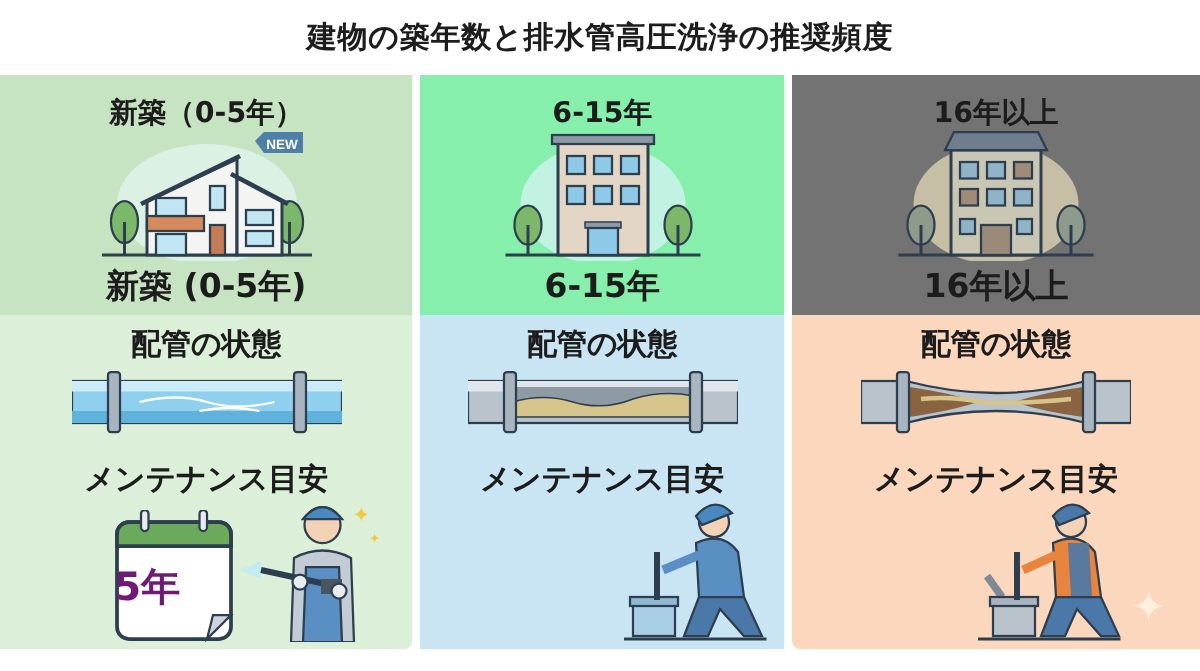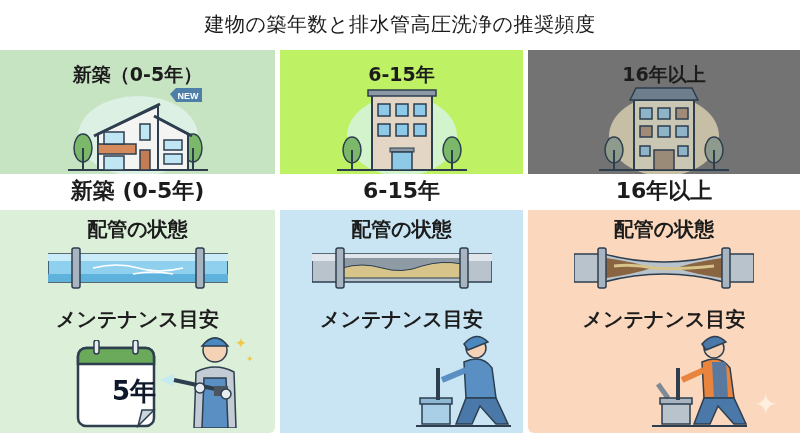--- a/index.html
+++ b/index.html
@@ -1,51 +1,51 @@
 <!DOCTYPE html>
 <html><head>
 <meta charset="utf-8">
 <style>
   * { box-sizing: border-box; margin: 0; padding: 0; }
   html, body { width: 800px; height: 447px; background: #ffffff; overflow: hidden; }
   body { position: relative; font-family: "DejaVu Sans", "Liberation Sans", sans-serif; color: #1c1c1c; }
   .title {
     position: absolute; left: 0; top: 0; width: 800px; height: 48px;
     display: flex; align-items: center; justify-content: center;
-    font-size: 20px; font-weight: normal; letter-spacing: 0.5px;
+    font-size: 20px; font-weight: bold; letter-spacing: 0.5px;
   }
   .panel { position: absolute; top: 50px; height: 383px; overflow: hidden; }
-  .panel .top { position: absolute; left: 0; top: 0; width: 100%; height: 124px; padding-left: 40px; }
+  .panel .top { position: absolute; left: 0; top: 0; width: 100%; height: 160px; padding-left: 40px; }
   .panel .bottom { position: absolute; left: 0; top: 160px; width: 100%; height: 223px; }
   .p1 { left: 0; width: 275px; border-radius: 0 0 6px 0; }
   .p2 { left: 280px; width: 243px; }
   .p3 { left: 528px; width: 272px; border-radius: 0 0 0 6px; }
   .p1 .top { background: #c6e3c2; }
   .p1 .bottom { background: #dcefd8; }
-  .p2 .top { background: #bef264; text-decoration: underline; }
+  .p2 .top { background: #86efac; text-decoration: underline; }
   .p2 .bottom { background: #c9e5f3; }
   .p3 .top { background: #737373; }
   .p3 .bottom { background: #fad7bd; }
   .label {
     position: absolute; left: 0; width: 100%; text-align: center;
     font-weight: bold; white-space: nowrap;
   }
   .label.h1 { top: 12px; font-size: 19px; }
   .label.h2 { top: 126px; font-size: 22px; }
   .label.sub { font-size: 20px; }
   .label.pipe-title { top: 6px; }
   .label.maint-title { top: 96px; }
   .illus { position: absolute; left: 50%; transform: translateX(-50%); }
   .bld { top: 36px; width: 180px; height: 88px; }
   .pipe { top: 36px; width: 180px; height: 44px; }
   .cal { position: absolute; top: 130px; width: 80px; height: 88px; }
   .worker { position: absolute; top: 118px; width: 100px; height: 100px; }
   .cal-text {
-    position: absolute; left: 0; top: 34px; width: 100%; text-align: right;
-    font-weight: bold; font-size: 26px; color: #0f172a; white-space: nowrap;
+    position: absolute; left: 0; top: 34px; width: 100%; text-align: left;
+    font-weight: bold; font-size: 26px; color: #701a75; white-space: nowrap;
   }
   .sparkle { position: absolute; color: #fff5e8; opacity: 0.8; font-size: 28px; }
 </style>
 </head>
 <body>
 
 <div class="title">建物の築年数と排水管高圧洗浄の推奨頻度</div>
 
 <div class="panel p1">
   <div class="top">

